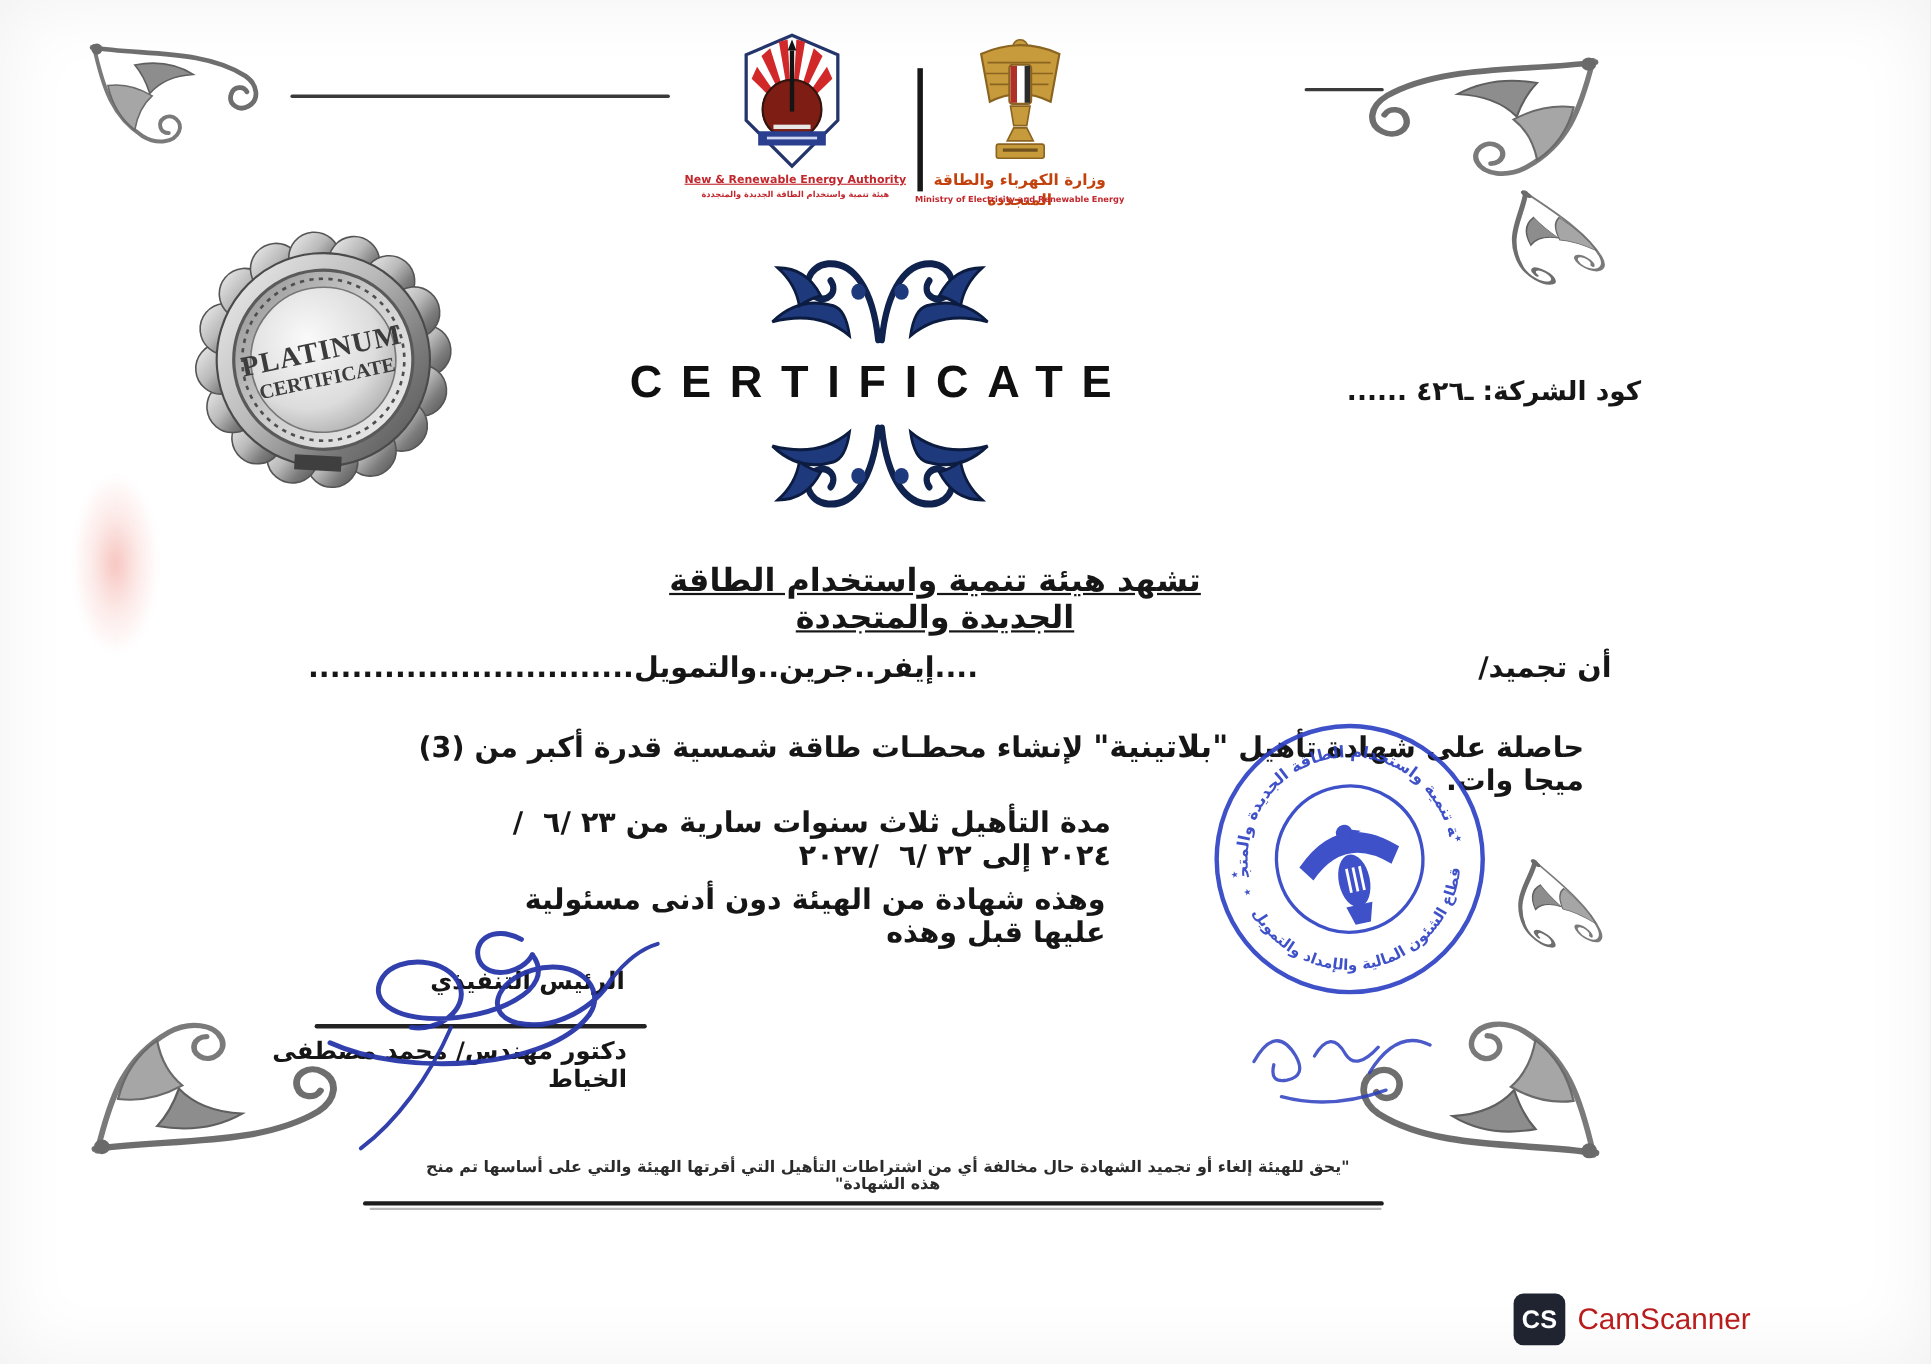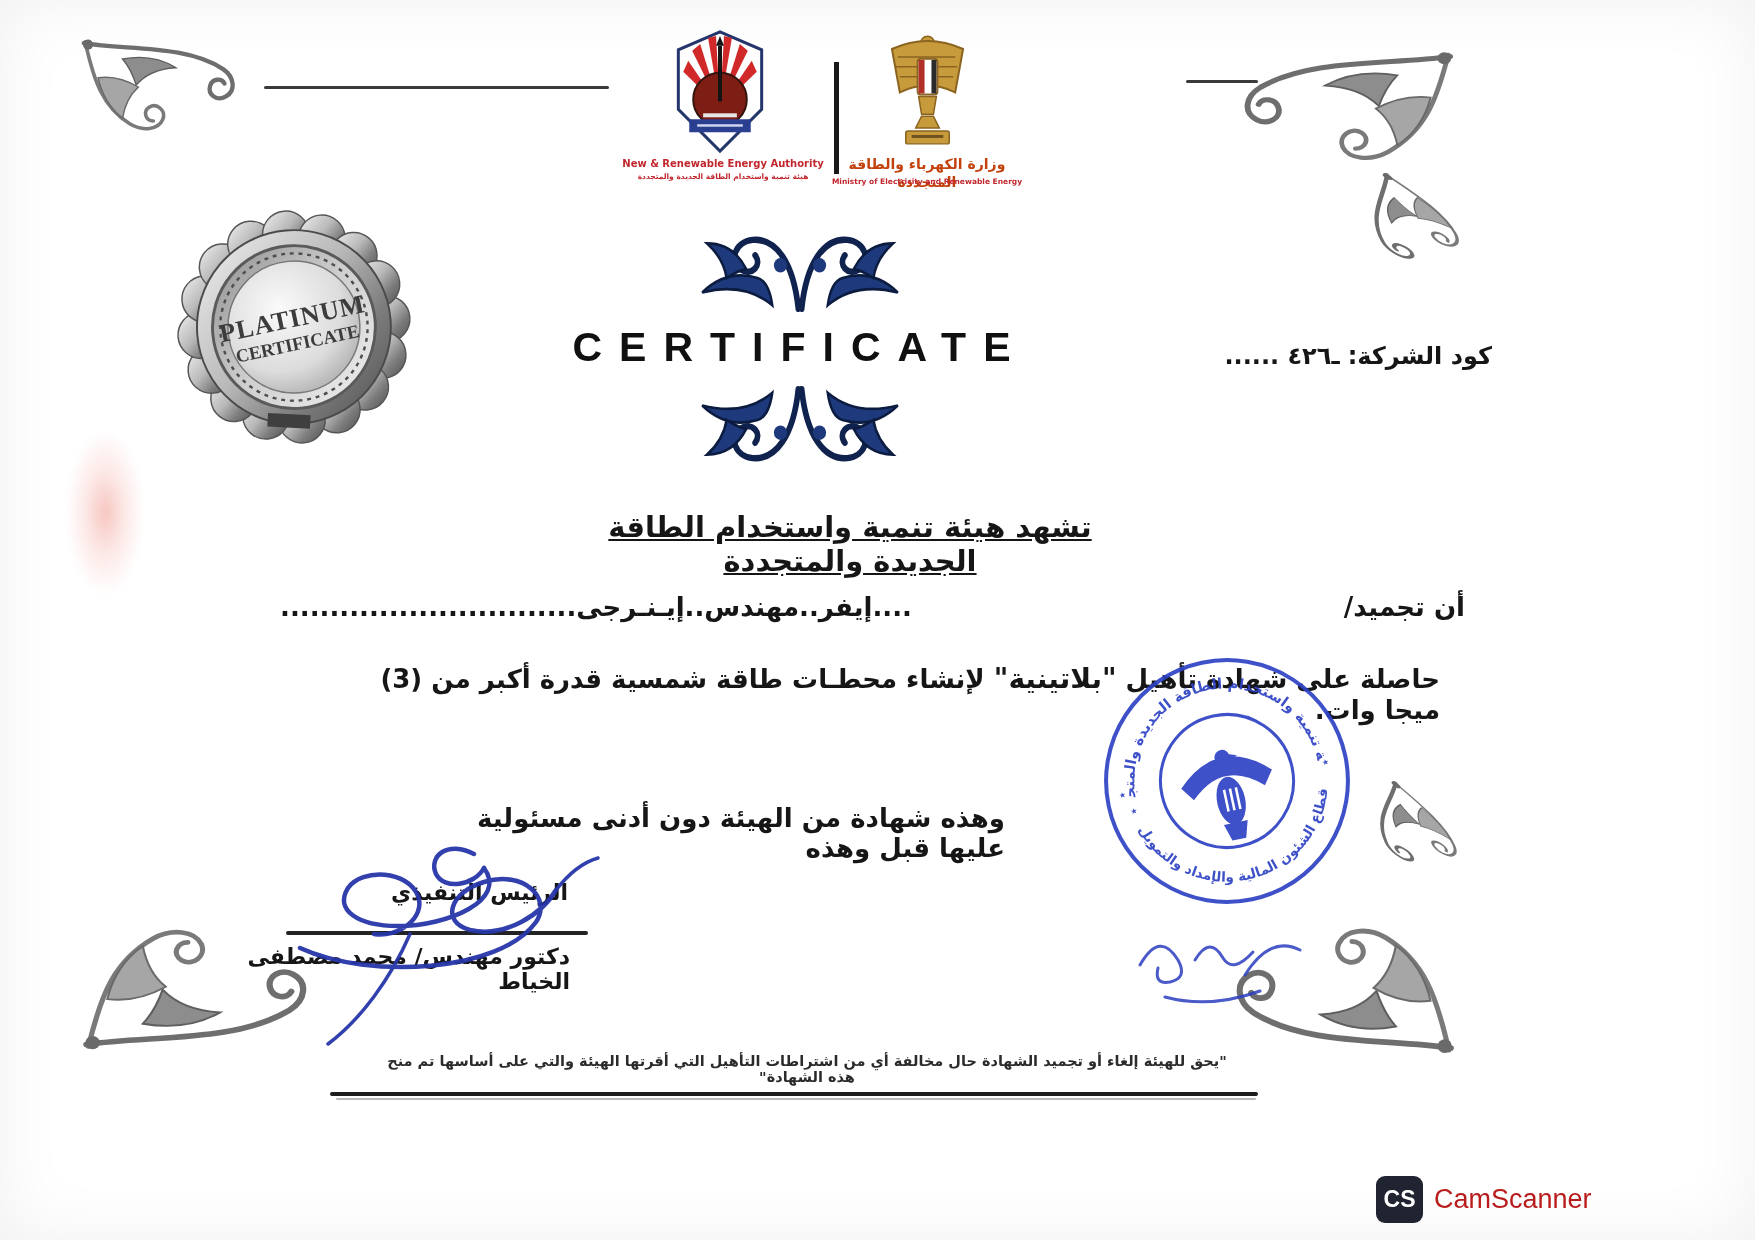--- a/index.html
+++ b/index.html
@@ -134,21 +134,21 @@
       <path d="M45,78 L65,14 L73,21 Z"></path>
         <path d="M45,78 L77,31 L82,42 Z"></path>
     </g>
     <circle cx="45" cy="70" r="27" fill="#7d1d13" stroke="#33140e" stroke-width="2"></circle>
     <rect x="43" y="16" width="4" height="56" fill="#141414"></rect>
     <path d="M41,16 h8 l-4,-10 z" fill="#141414"></path>
     <rect x="28" y="84" width="34" height="4" fill="#e7e7e7"></rect>
     <path d="M14,90 h62 v13 h-62 z" fill="#2a3f8f"></path>
     <rect x="22" y="95" width="46" height="2.5" fill="#cfd6ef"></rect>
   </svg>
-  <div class="abs logo-caption" style="left:613px;top:158px;width:220px;font-size:10px;">New &amp; Renewable Energy Authority</div>
+  <div class="abs logo-caption" style="left:613px;top:158px;width:220px;font-size:10px;text-decoration:underline;">New &amp; Renewable Energy Authority</div>
   <div class="abs logo-caption ar" style="left:623px;top:172px;width:200px;font-size:7.5px;color:#c1272d;">هيئة تنمية واستخدام الطاقة الجديدة والمتجددة</div>
 
   <div class="abs divider" style="left:834px;top:62px;width:5px;height:112px;"></div>
 
   <svg class="abs" style="left:886px;top:28px" width="84" height="126" viewBox="0 0 85 125">
     <circle cx="42" cy="14" r="7" fill="#c79a3b" stroke="#8a6420" stroke-width="1.5"></circle>
     <path d="M47,12 l9,3 l-9,4 z" fill="#8a6420"></path>
     <path d="M6,20 Q42,4 78,20 L70,64 Q42,50 14,64 Z" fill="#c79a3b" stroke="#8a6420" stroke-width="2"></path>
     <path d="M12,28 L70,28 M10,38 L72,38 M14,48 L68,48" stroke="#8a6420" stroke-width="1.5" fill="none"></path>
     <rect x="32" y="30" width="20" height="36" rx="3" fill="#ffffff" stroke="#8a6420" stroke-width="2"></rect>
@@ -204,29 +204,30 @@
 
   <div class="abs ar code-line" style="left:1140px;top:342px;width:352px;">
     <span>كود الشركة:</span>
     <span>ـ٤٢٦ ......</span>
   </div>
 
   <div class="abs ar center attestation" style="left:560px;top:510px;width:580px;">تشهد هيئة تنمية واستخدام الطاقة الجديدة والمتجددة</div>
 
   <div class="abs ar body-line company-row" style="left:280px;top:592px;width:1185px;">
     <span>أن تجميد/</span>
-    <span>....إيفر..مهندس..إيـنـرجى..............................</span>
+    <span>....إيفر..جرين..والتمويل..............................</span>
   </div>
 
   <div class="abs ar right body-line" style="left:360px;top:662px;width:1080px;">
     <span>حاصلة على شهادة تأهيل</span>
     <span class="grade">"بلاتينية"</span>
     <span>لإنشاء محطـات طاقة شمسية قدرة أكبر من (3) ميجا وات.</span>
   </div>
 
+  <div class="abs ar right body-line prewrap" style="left:430px;top:733px;width:580px;">مدة التأهيل ثلاث سنوات سارية من ٢٣ /٦  /٢٠٢٤ إلى ٢٢ /٦  /٢٠٢٧</div>
 
   <div class="abs ar right body-line" style="left:435px;top:803px;width:570px;">وهذه شهادة من الهيئة دون أدنى مسئولية عليها قبل وهذه</div>
 
   <div class="abs ar sig-title" style="left:368px;top:880px;width:200px;">الرئيس التنفيذي</div>
   <div class="abs sig-rule" style="left:286px;top:931px;width:302px;height:4px;"></div>
   <div class="abs ar sig-name" style="left:240px;top:944px;width:330px;">دكتور مهندس/ محمد مصطفى الخياط</div>
 
   <svg class="abs" style="left:278px;top:828px;pointer-events:none" width="330" height="235" viewBox="0 0 330 235">
     <g fill="none" stroke="#2636a8" stroke-width="4.5" stroke-linecap="round" opacity="0.95">
       <path d="M196,26 C170,12 150,28 158,46 C166,62 196,58 206,40"></path>

